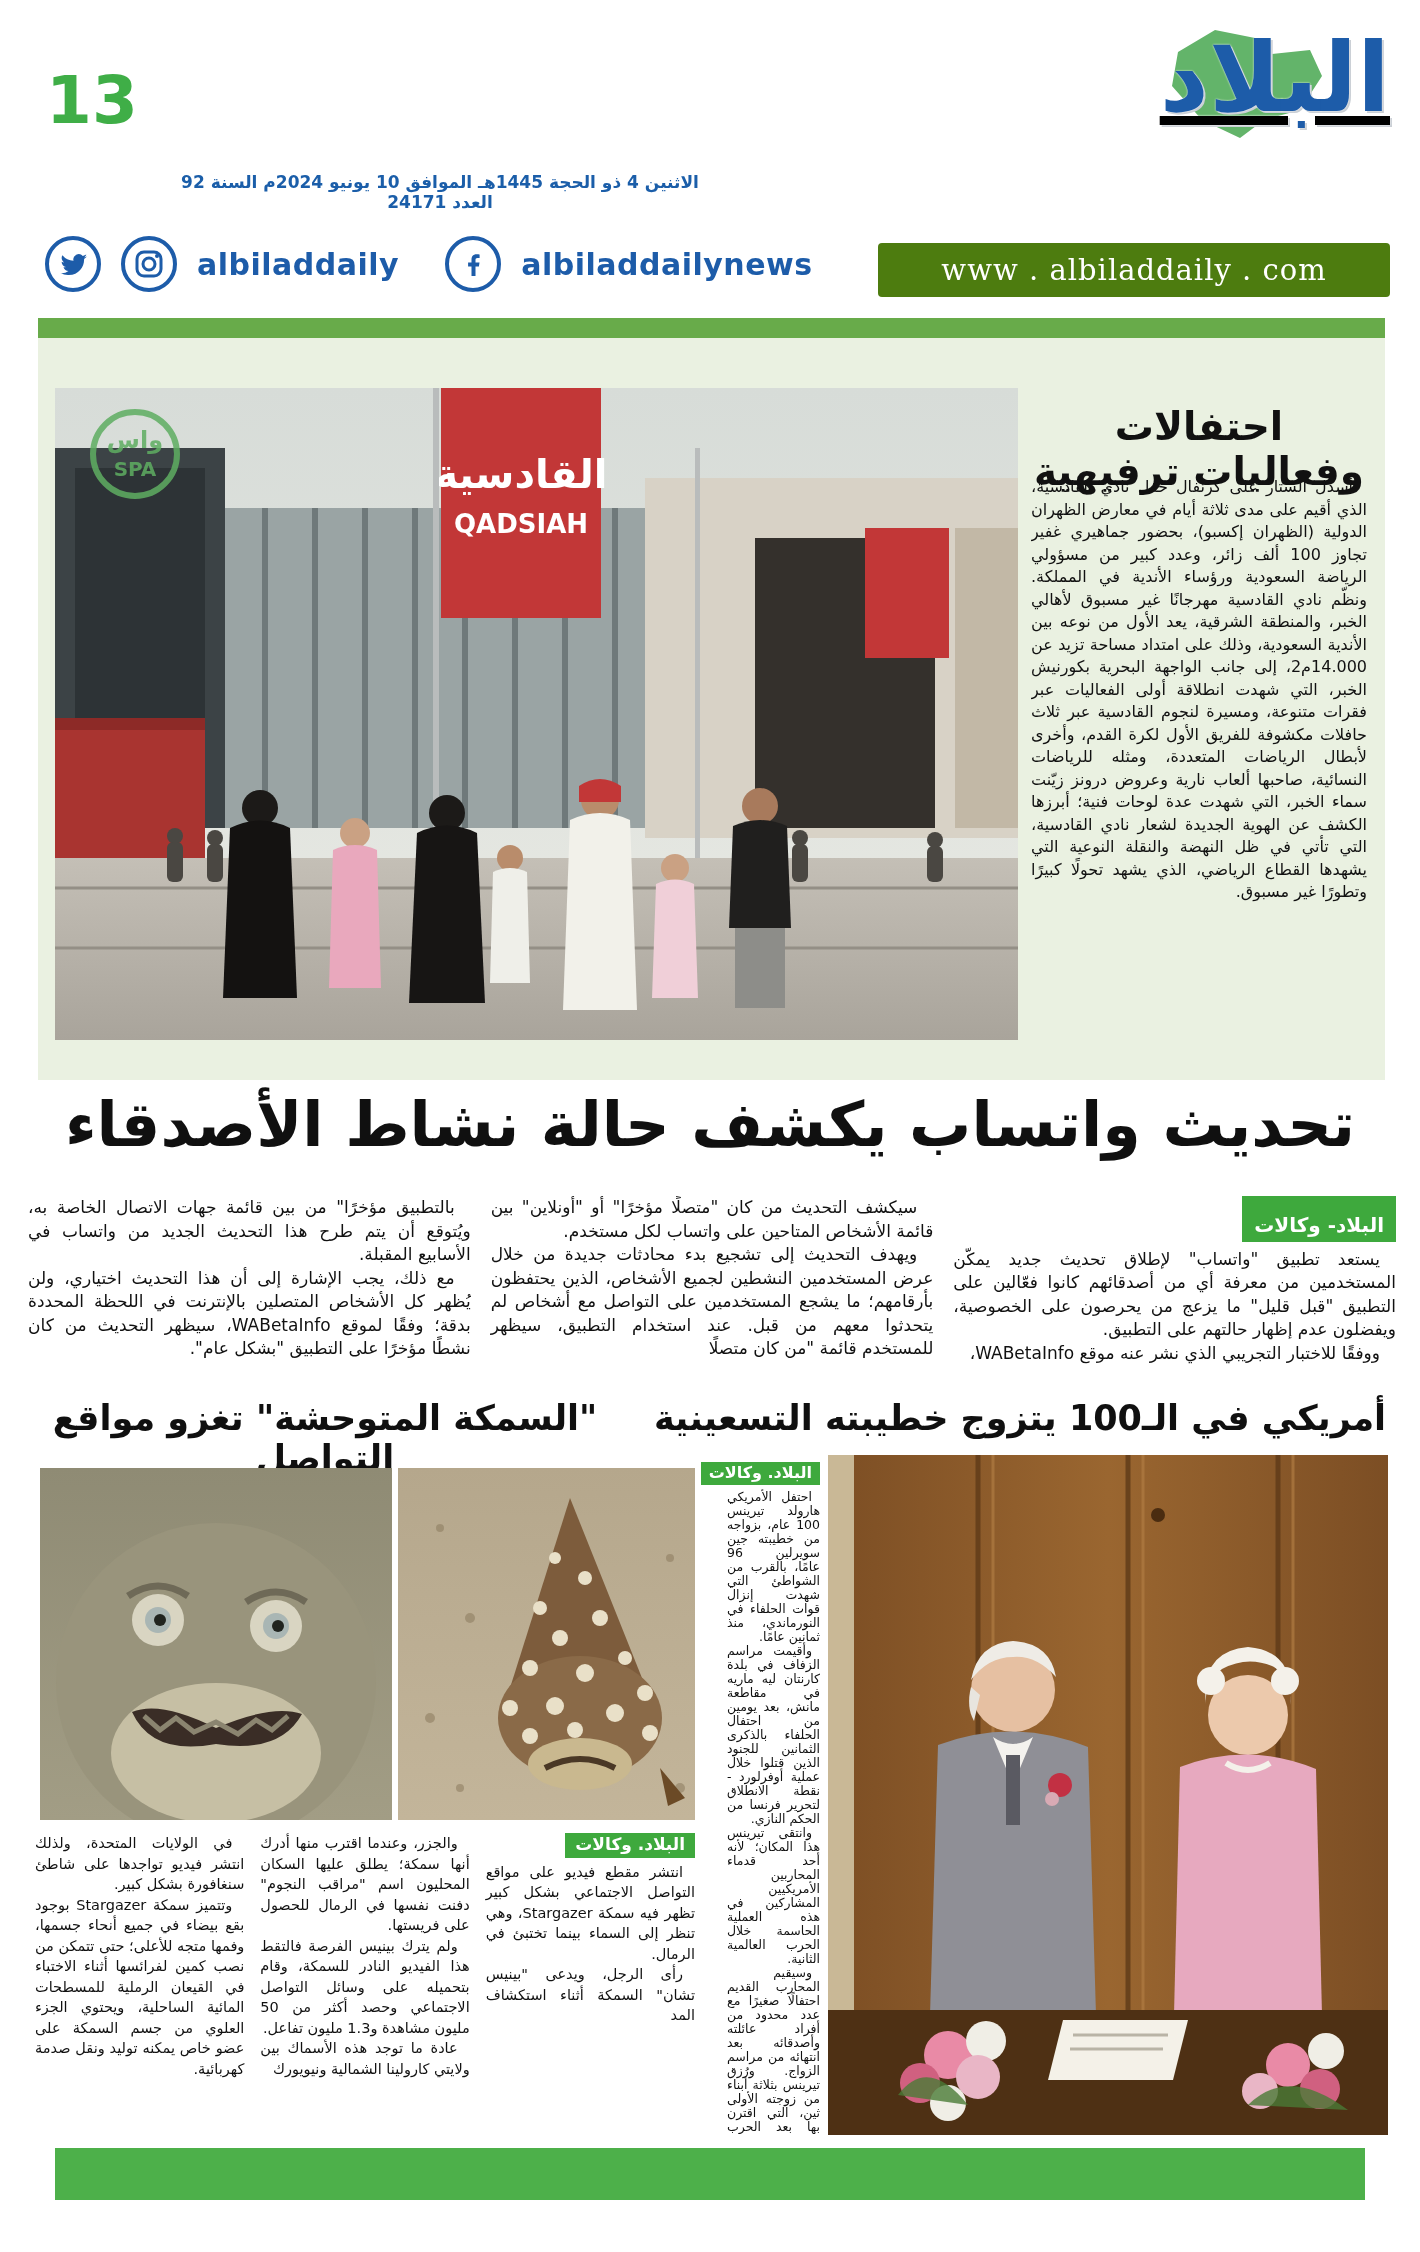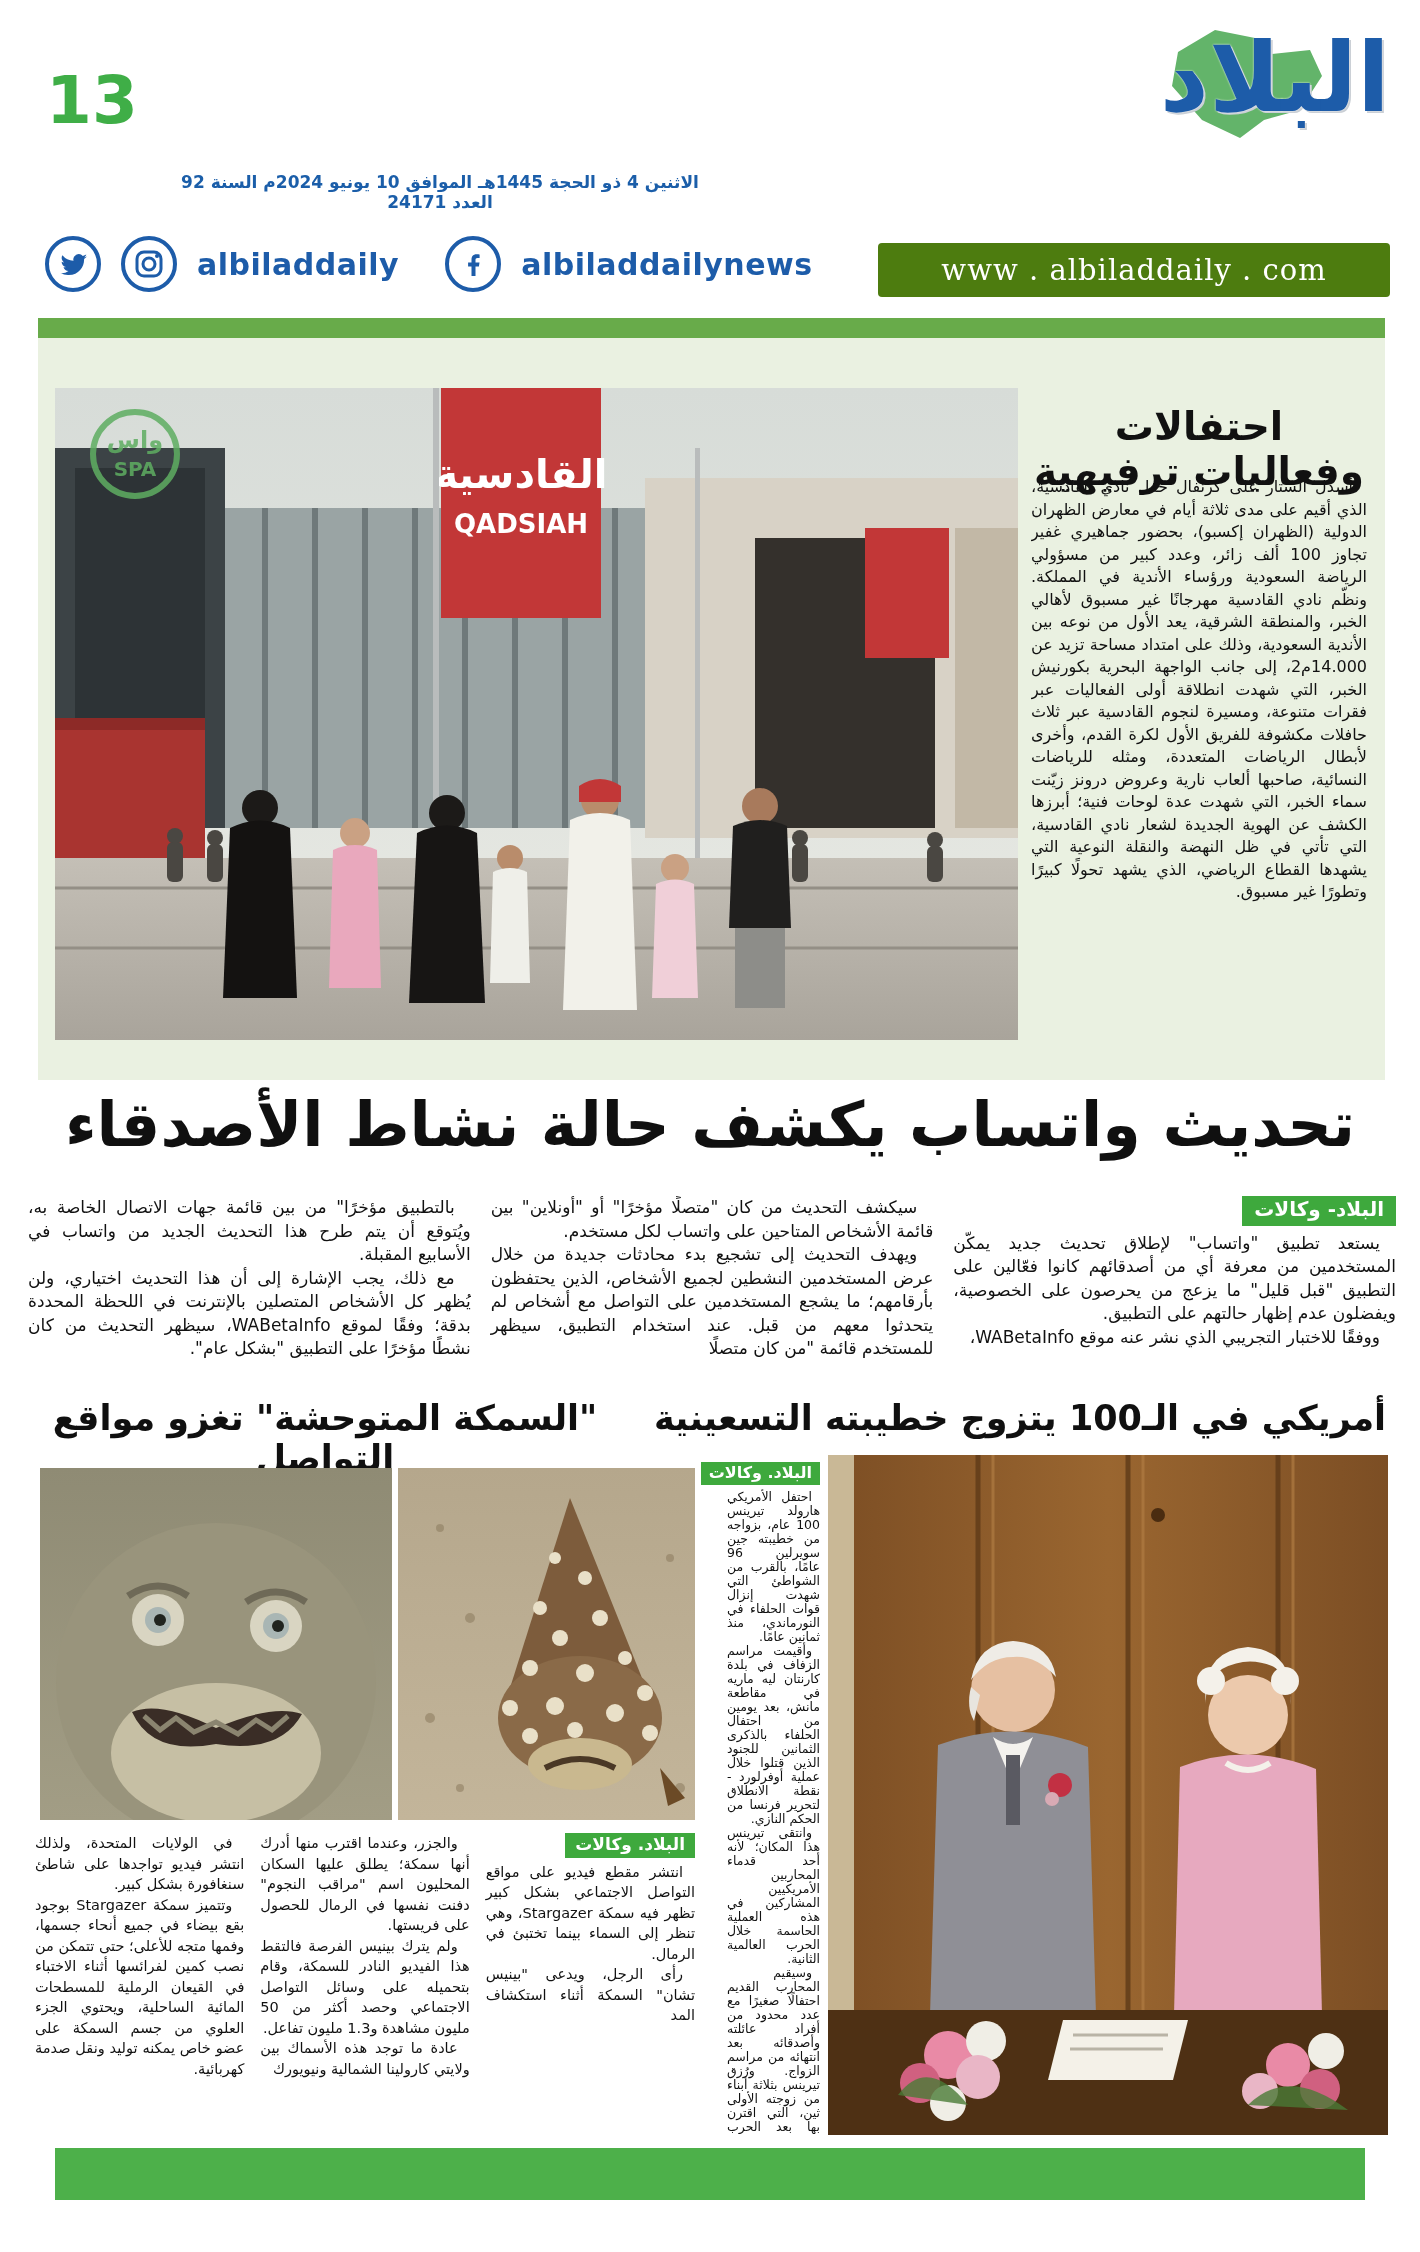--- a/index.html
+++ b/index.html
@@ -3,21 +3,21 @@
 <meta charset="utf-8">
 <style>
   * { margin:0; padding:0; box-sizing:border-box; }
   body { background:#ffffff; font-family:"DejaVu Sans", sans-serif; }
   .page { position:relative; width:1420px; height:2252px; background:#ffffff; overflow:hidden; margin:0 auto; }
 
   
   .page-num { position:absolute; left:46px; top:62px; font-size:66px; font-weight:bold; color:#3fae47; direction:ltr; }
   .date-line { position:absolute; left:160px; top:172px; width:560px; font-size:17px; font-weight:bold; color:#1b5ea9; direction:rtl; text-align:center; }
   .masthead-logo { position:absolute; right:30px; top:30px; display:flex; direction:rtl; align-items:flex-end; gap:16px; }
-  .logo-wordmark { position:relative; line-height:1; }
+  .logo-wordmark { position:relative; line-height:1;text-decoration:underline; }
   .logo-map { position:absolute; right:60px; top:-6px; z-index:0; }
   .logo-text { position:relative; z-index:1; font-size:96px; font-weight:bold; color:#1d5ca9; text-shadow:0 0 2px #ffffff, 2px 2px 0 #c9ced4; letter-spacing:-2px; }
   .section-label { font-size:54px; font-weight:bold; color:#3aa93f; padding-bottom:10px; }
 
   .social-row { position:absolute; left:45px; top:236px; display:flex; direction:ltr; align-items:center; gap:20px; }
   .icon-circle { width:56px; height:56px; border:4px solid #1d5ca9; border-radius:50%; background:#ffffff; display:flex; align-items:center; justify-content:center; }
   .handle { font-size:30px; font-weight:bold; color:#1d5ca9; letter-spacing:0.5px; }
   .handle.first { margin-right:26px; }
   .website-bar { position:absolute; left:878px; top:243px; width:512px; height:54px; background:#4d7c0f; border-radius:4px; display:flex; align-items:center; justify-content:center; }
   .website-bar span { color:#ffffff; font-family:"DejaVu Serif", serif; font-size:29px; letter-spacing:1px; direction:ltr; }
@@ -28,21 +28,21 @@
   .top-article .photo { position:absolute; left:17px; top:70px; width:963px; height:652px; overflow:hidden; background:#cfd6d2; }
   .top-article .title { position:absolute; right:14px; top:86px; width:344px; text-align:center; font-size:39px; font-weight:bold; color:#111111; }
   .top-article .body { position:absolute; right:18px; top:158px; width:336px; height:562px; font-size:16px; line-height:22.5px; color:#111111; text-align:justify; direction:rtl; overflow:hidden; }
   .top-article .body p { text-indent:14px; }
 
   
   .wa-headline { position:absolute; left:20px; top:1088px; width:1380px; text-align:center; font-size:62px; font-weight:bold; color:#101010; }
   .wa-cols { position:absolute; left:28px; top:1196px; width:1368px; height:248px; display:flex; direction:rtl; gap:20px; overflow:hidden; }
   .wa-col { flex:1; font-size:17px; line-height:23.5px; color:#111111; text-align:justify; direction:rtl; }
   .wa-col p { text-indent:16px; }
-  .byline-tag { display:inline-block; background:#3ea93d; color:#ffffff; font-size:20px; font-weight:bold; padding:2px 12px 4px 12px; margin-bottom:6px; }
+  .byline-tag { display:inline-block; background:#3ea93d; color:#ffffff; font-size:20px; font-weight:bold; padding:18px 12px 4px 12px; margin-bottom:6px; }
 
   
   .sub-headline { position:absolute; top:1398px; font-size:35px; font-weight:bold; color:#101010; text-align:center; }
   .sub-headline.right { left:640px; width:760px; }
   .sub-headline.left { left:20px; width:610px; }
 
   
   .fish-photo { position:absolute; left:40px; top:1468px; width:655px; height:352px; overflow:hidden; }
   .fish-cols { position:absolute; left:35px; top:1833px; width:660px; height:330px; display:flex; direction:rtl; gap:16px; overflow:hidden; }
   .fish-col { flex:1; font-size:14.5px; line-height:20.5px; color:#111111; text-align:justify; direction:rtl; }

